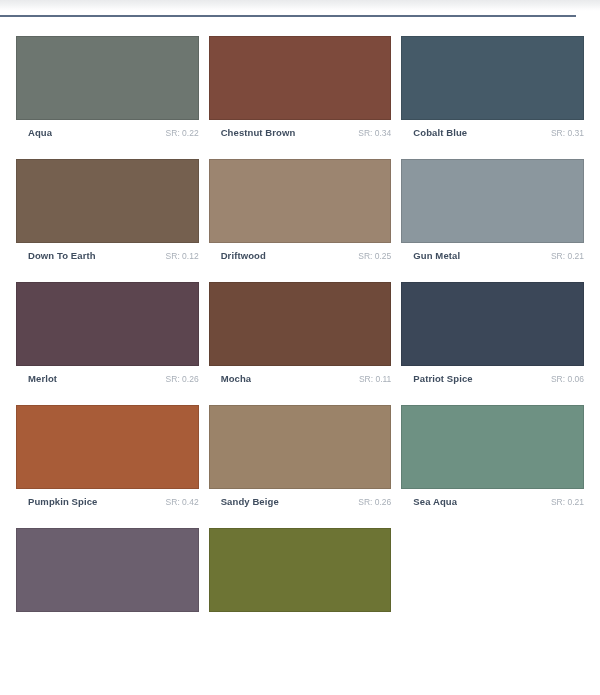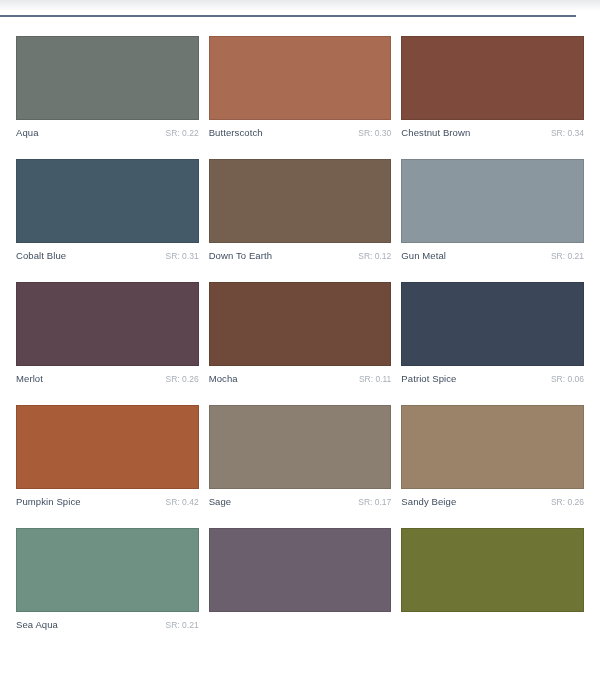--- a/index.html
+++ b/index.html
@@ -55,26 +55,27 @@
   }
   .meta {
     display: flex;
     align-items: baseline;
     justify-content: space-between;
     padding-top: 7px;
     gap: 6px;
   }
   .swatch-name {
     font-size: 9.5px;
-    font-weight: normal;
+    font-weight: bold;
     color: #3f4d5f;
     letter-spacing: 0.1px;
     white-space: nowrap;
     overflow: hidden;
     text-overflow: ellipsis;
+    margin-left: 12px;
   }
   .swatch-sr {
     font-size: 8.5px;
     color: #a8afb8;
     white-space: nowrap;
     flex: none;
   }
 </style>
 </head>
 <body>
@@ -86,45 +87,45 @@
 
 <div class="grid" id="swatch-grid">
     <div class="cell">
       <div class="chip" style="background: rgb(109, 118, 112);"></div>
       <div class="meta">
         <span class="swatch-name">Aqua</span>
         <span class="swatch-sr">SR: 0.22</span>
       </div>
     </div>
     <div class="cell">
-      <div class="chip" style="background: rgb(169, 108, 82);"></div>
-      <div class="meta">
-        <span class="swatch-name">Butterscotch</span>
-        <span class="swatch-sr">SR: 0.30</span>
-      </div>
-    </div>
-    <div class="cell">
       <div class="chip" style="background: rgb(125, 74, 60);"></div>
       <div class="meta">
         <span class="swatch-name">Chestnut Brown</span>
         <span class="swatch-sr">SR: 0.34</span>
       </div>
     </div>
     <div class="cell">
       <div class="chip" style="background: rgb(69, 90, 104);"></div>
       <div class="meta">
         <span class="swatch-name">Cobalt Blue</span>
         <span class="swatch-sr">SR: 0.31</span>
       </div>
     </div>
     <div class="cell">
       <div class="chip" style="background: rgb(117, 96, 79);"></div>
       <div class="meta">
         <span class="swatch-name">Down To Earth</span>
         <span class="swatch-sr">SR: 0.12</span>
+      </div>
+    </div>
+    <div class="cell">
+      <div class="chip" style="background: rgb(156, 133, 112);"></div>
+      <div class="meta">
+        <span class="swatch-name">Driftwood</span>
+        <span class="swatch-sr">SR: 0.25</span>
       </div>
     </div>
     <div class="cell">
       <div class="chip" style="background: rgb(139, 151, 158);"></div>
       <div class="meta">
         <span class="swatch-name">Gun Metal</span>
         <span class="swatch-sr">SR: 0.21</span>
       </div>
     </div>
     <div class="cell">
@@ -149,27 +150,20 @@
       </div>
     </div>
     <div class="cell">
       <div class="chip" style="background: rgb(168, 92, 56);"></div>
       <div class="meta">
         <span class="swatch-name">Pumpkin Spice</span>
         <span class="swatch-sr">SR: 0.42</span>
       </div>
     </div>
     <div class="cell">
-      <div class="chip" style="background: rgb(138, 127, 113);"></div>
-      <div class="meta">
-        <span class="swatch-name">Sage</span>
-        <span class="swatch-sr">SR: 0.17</span>
-      </div>
-    </div>
-    <div class="cell">
       <div class="chip" style="background: rgb(155, 131, 105);"></div>
       <div class="meta">
         <span class="swatch-name">Sandy Beige</span>
         <span class="swatch-sr">SR: 0.26</span>
       </div>
     </div>
     <div class="cell">
       <div class="chip" style="background: rgb(110, 145, 131);"></div>
       <div class="meta">
         <span class="swatch-name">Sea Aqua</span>

